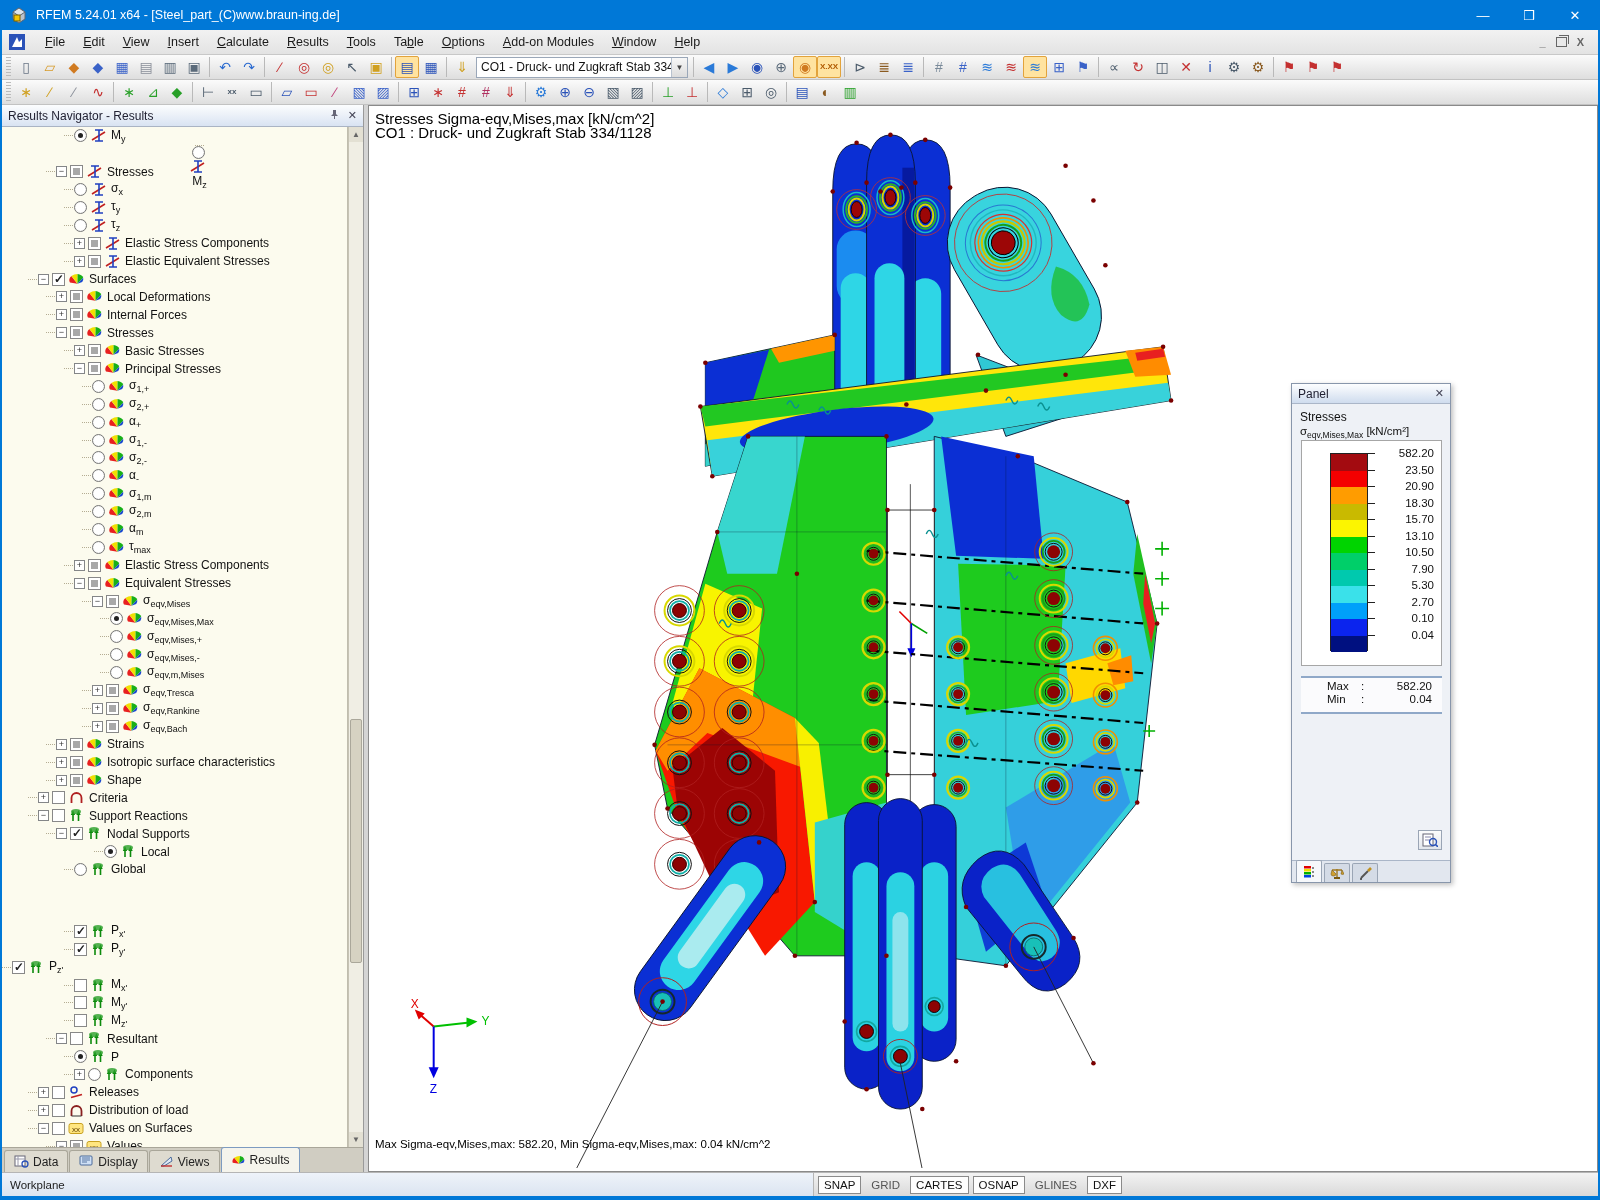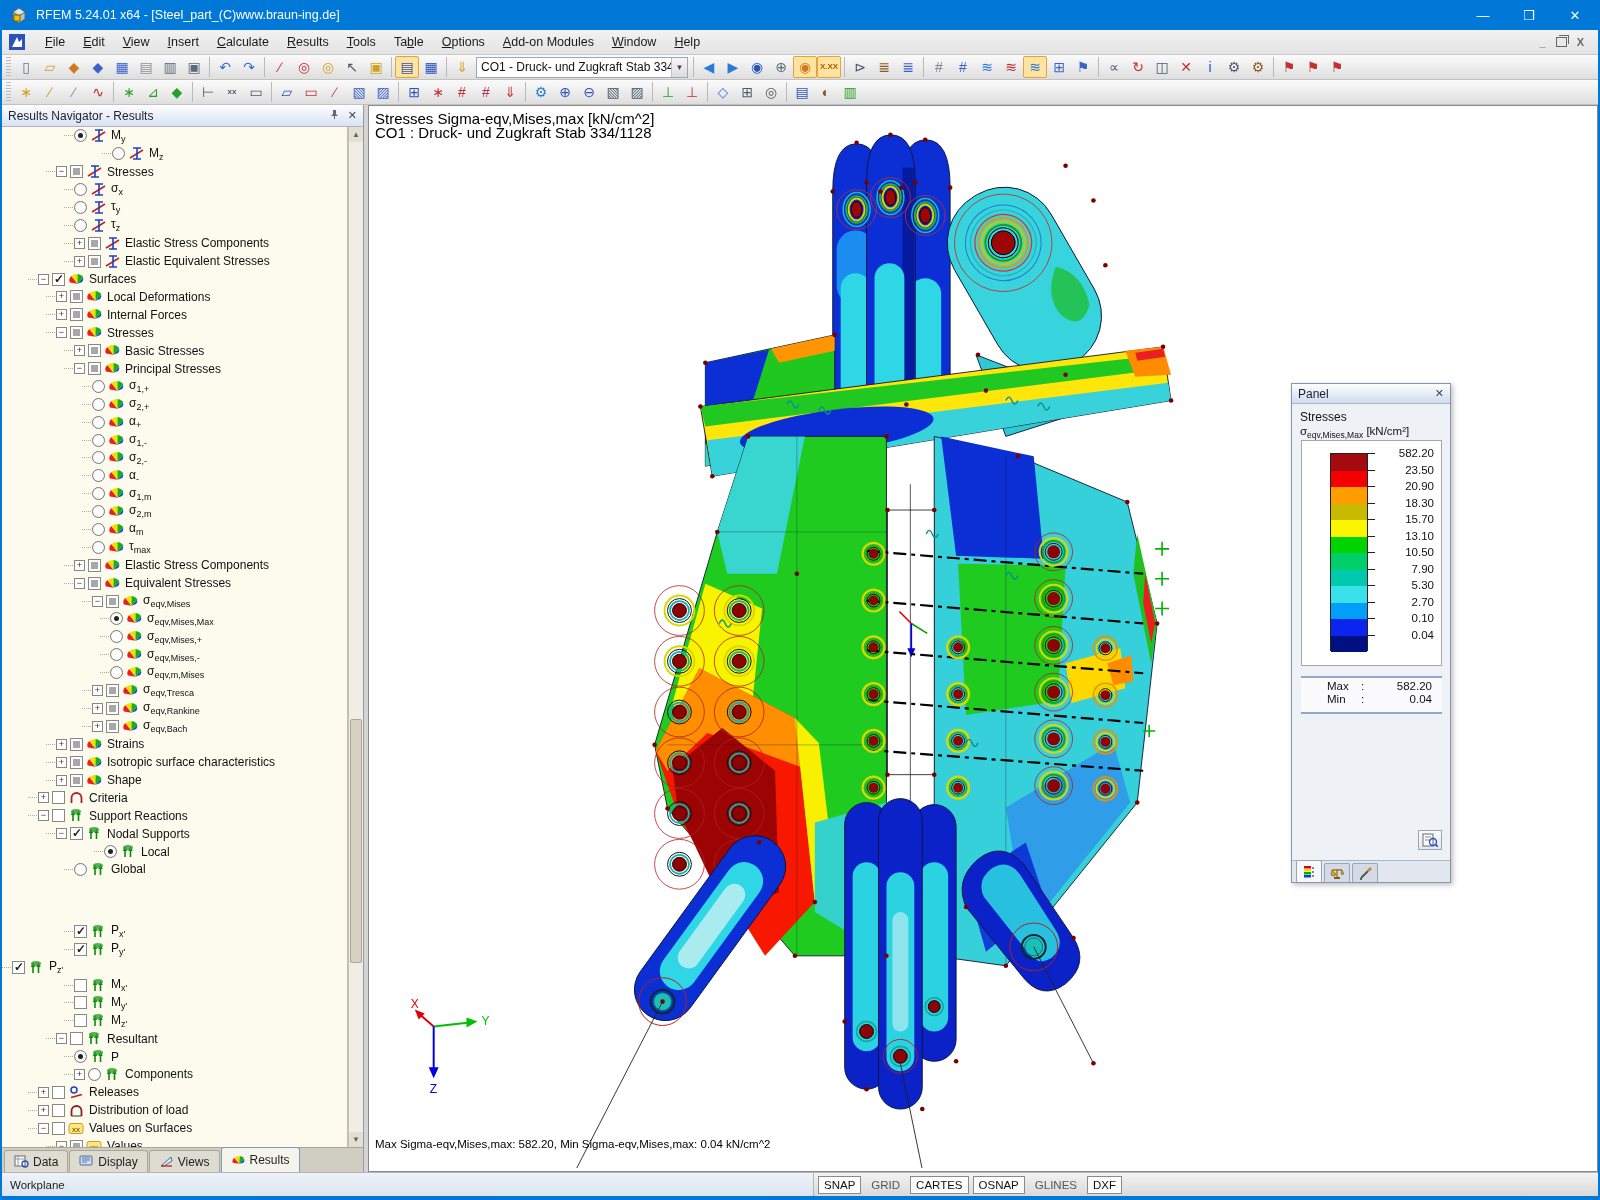--- a/index.html
+++ b/index.html
@@ -326,21 +326,21 @@
     <div class="tree" id="tree">
         <div class="t-row" style="padding-left: 62px;">
           <span class="t-stub"></span>
           <span class="t-ctl ctl-radio on"></span>
           <span class="t-ico"><svg viewBox="0 0 17 15">
               <path d="M2 12 L15 4" stroke="#c02020" stroke-width="1.6" fill="none"></path>
               <path d="M9 2 v11 M5 2 h8 M5 13 h8" stroke="#2040c0" stroke-width="1.6" fill="none"></path>
             </svg></span>
           <span class="t-label">M<sub>y</sub></span>
         </div>
-        <div class="t-row" style="padding-left: 100px;">
+        <div class="t-row" style="padding-left: 50px; flex-direction: column;">
           <span class="t-stub"></span>
           <span class="t-ctl ctl-radio"></span>
           <span class="t-ico"><svg viewBox="0 0 17 15">
               <path d="M2 12 L15 4" stroke="#c02020" stroke-width="1.6" fill="none"></path>
               <path d="M9 2 v11 M5 2 h8 M5 13 h8" stroke="#2040c0" stroke-width="1.6" fill="none"></path>
             </svg></span>
           <span class="t-label">M<sub>z</sub></span>
         </div>
         <div class="t-row" style="padding-left: 44px;">
           <span class="t-stub"></span>

